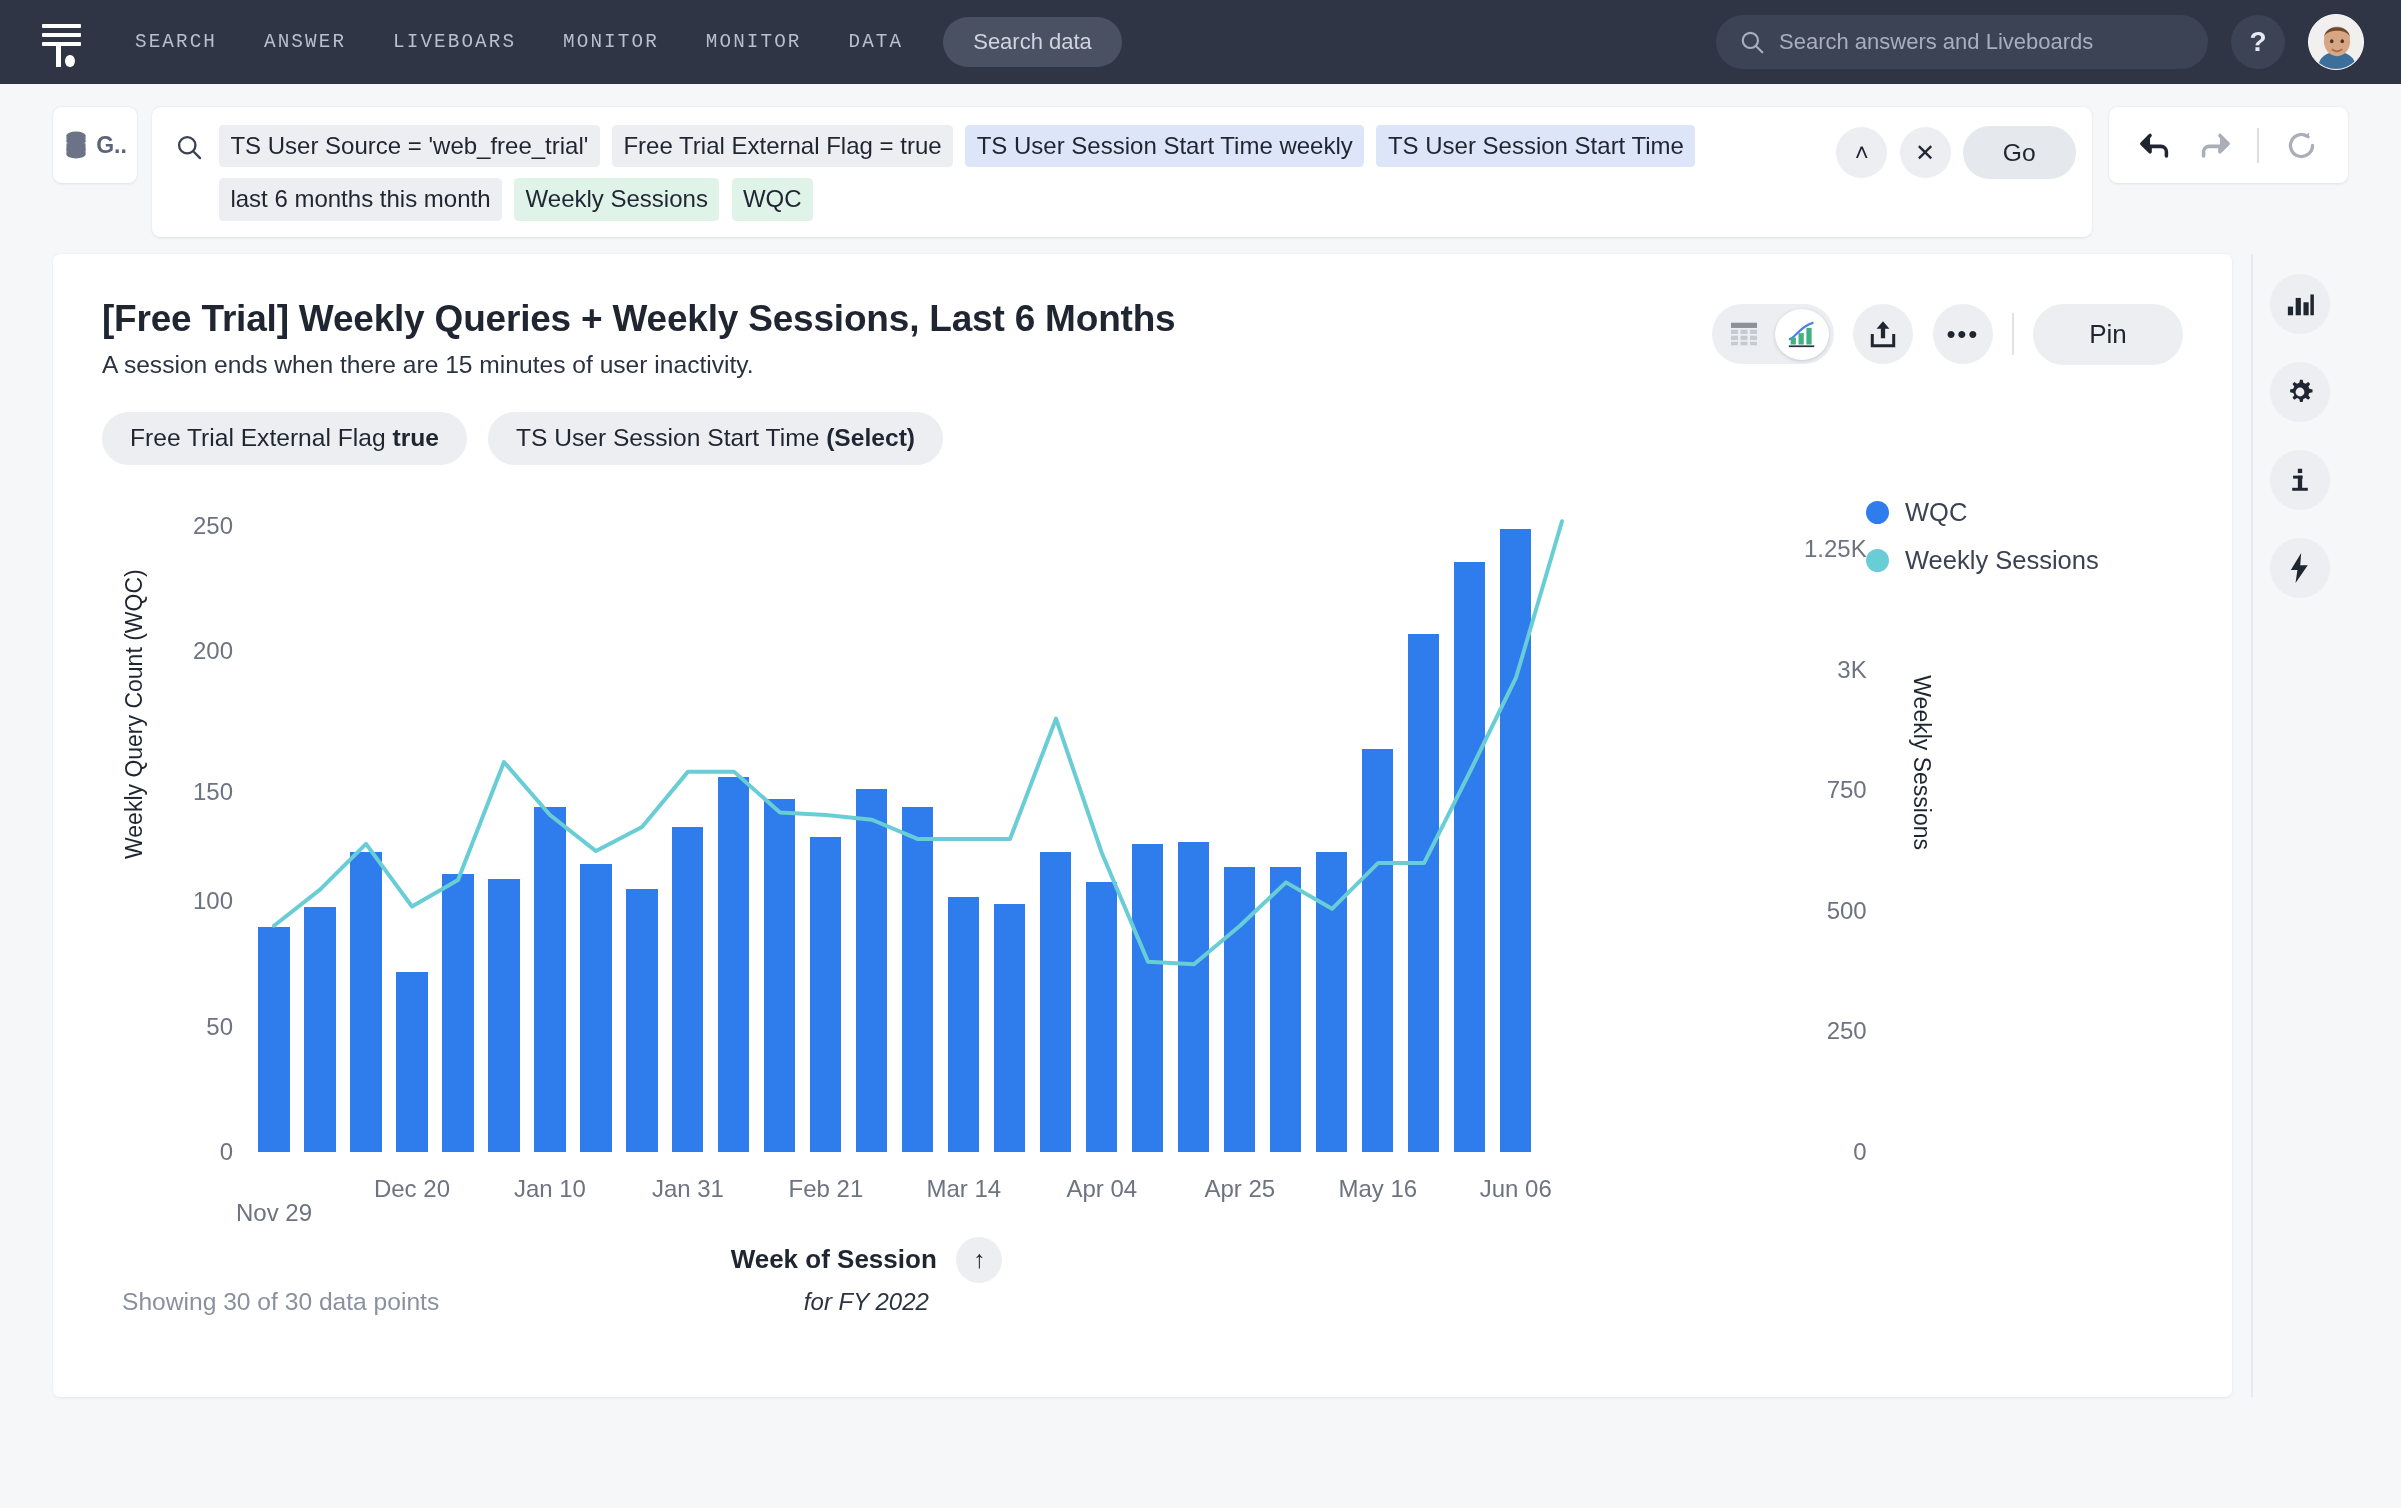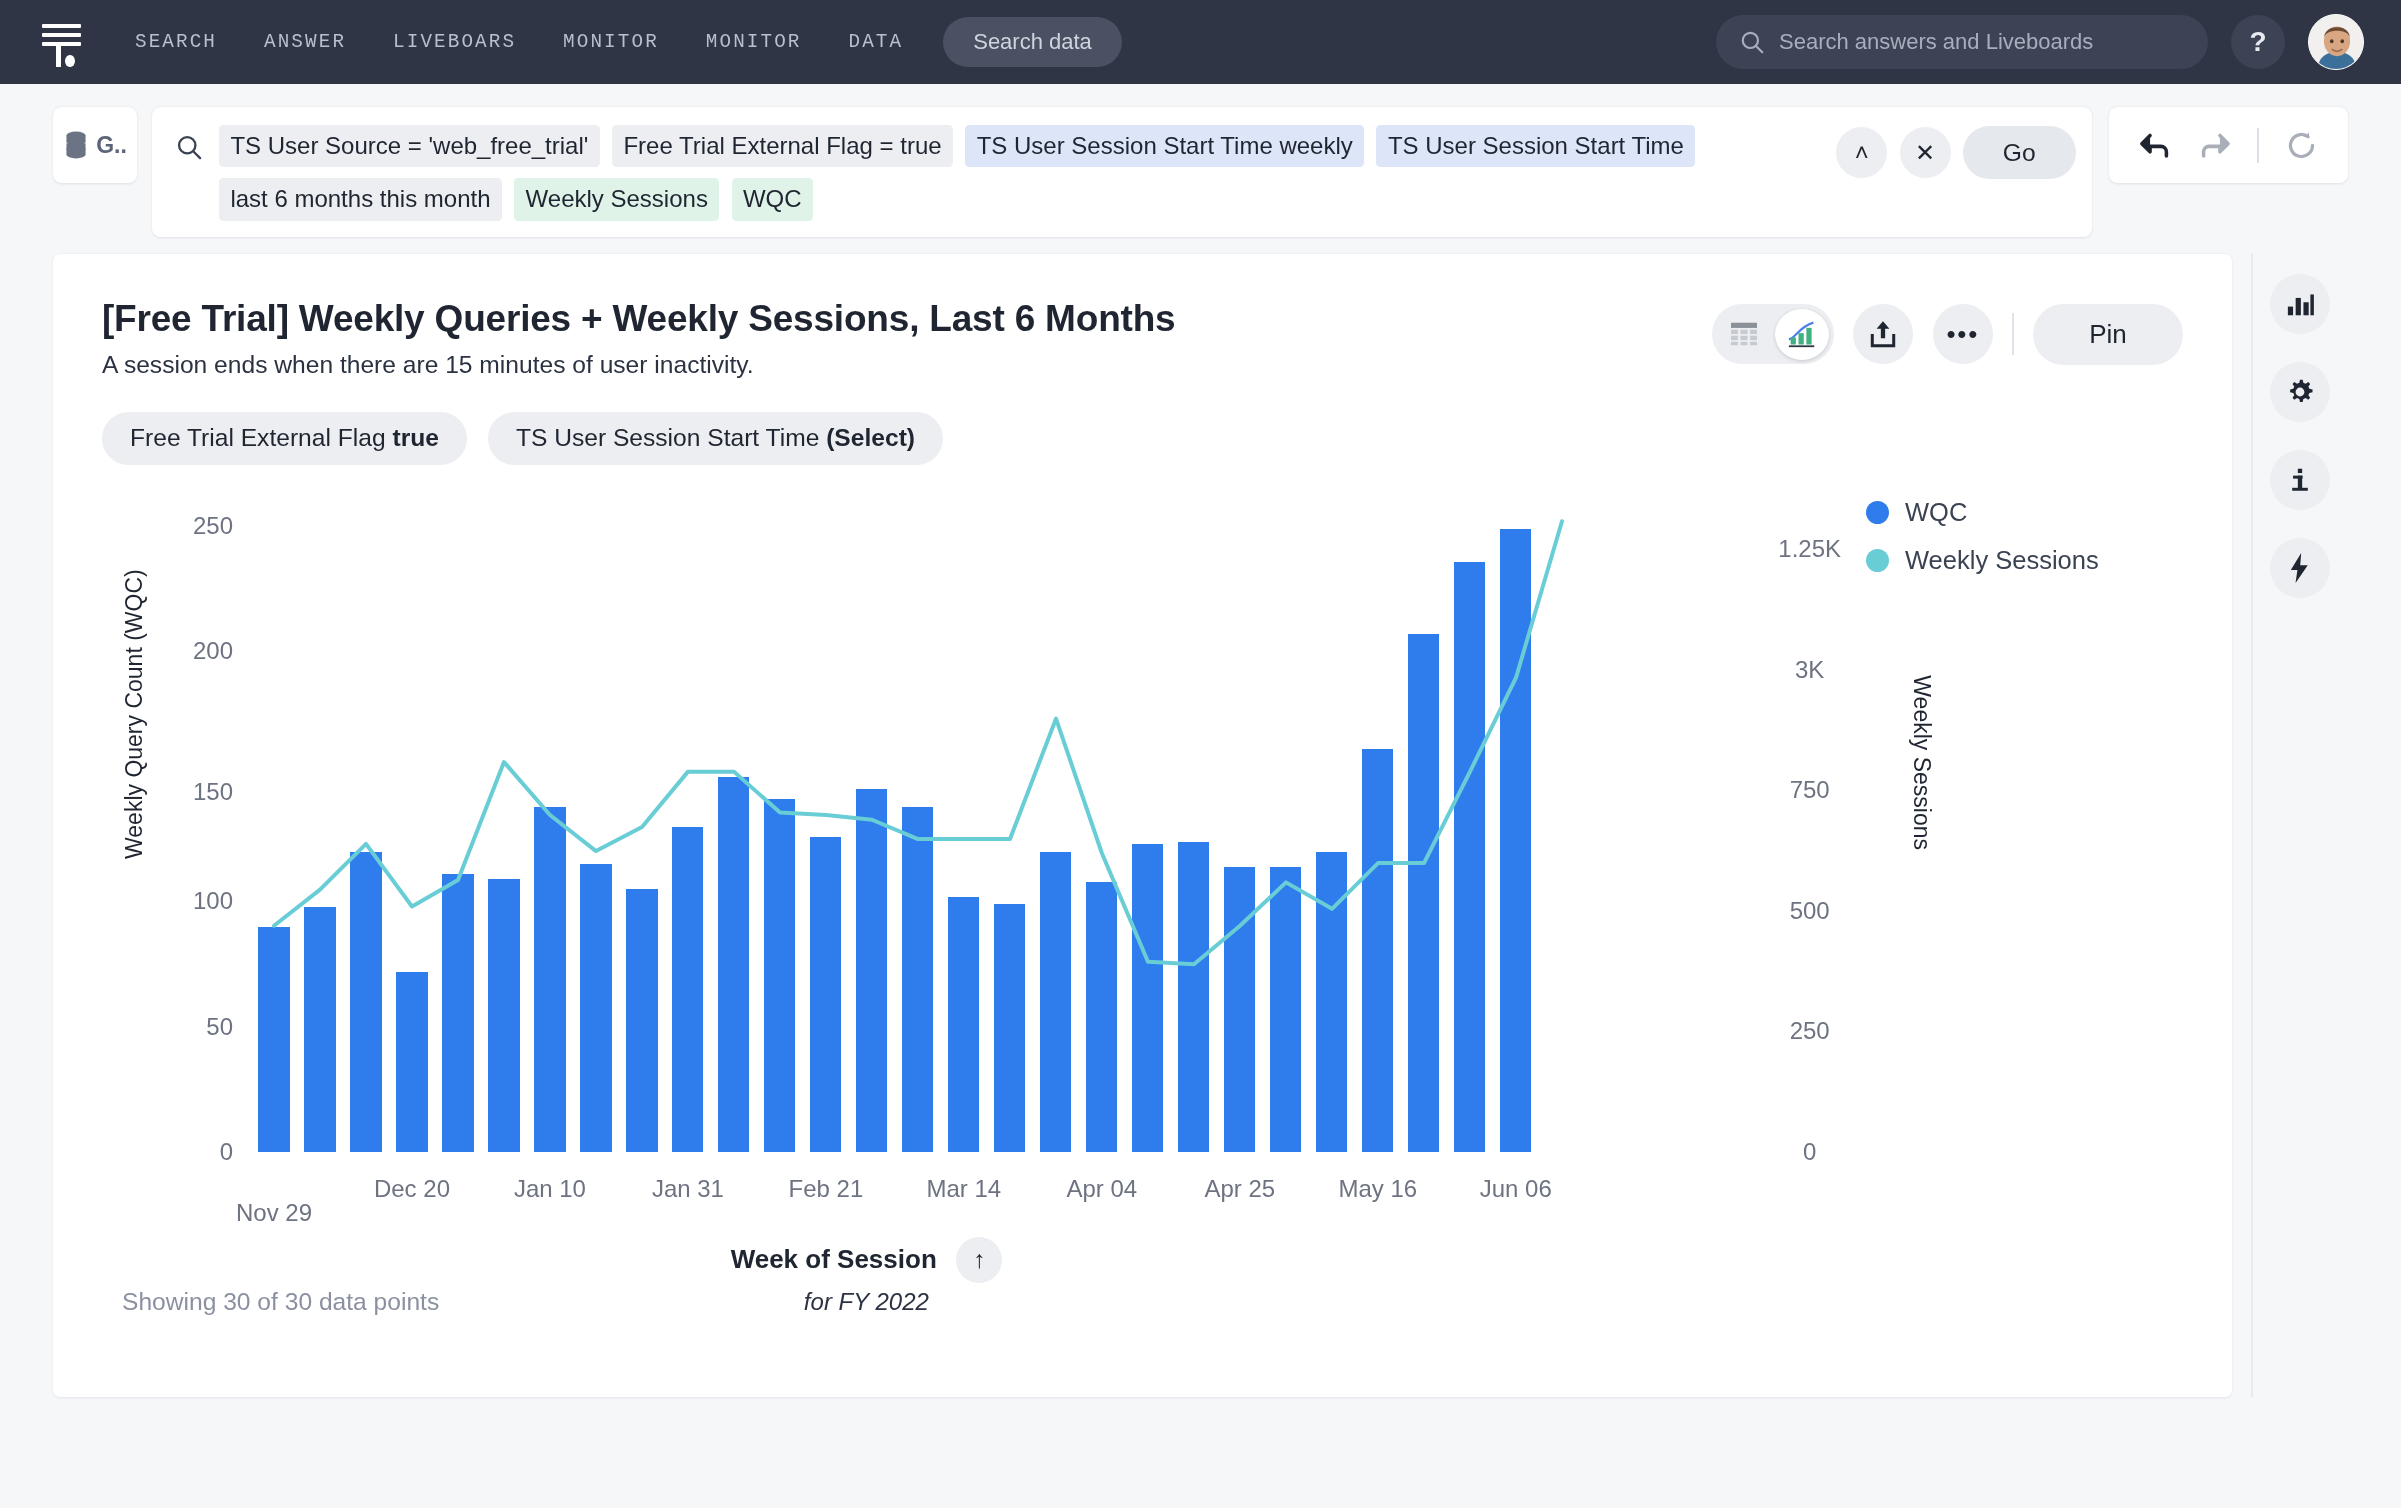--- a/index.html
+++ b/index.html
@@ -127,21 +127,21 @@
     position: absolute; left: 19.3px; top: 378px; transform: rotate(-90deg);
     transform-origin: left top; font-size: 23px; color: #1f2531; white-space: nowrap;
   }
   .ylabel-right {
     position: absolute; right: 248px; top: 369px; transform: rotate(90deg);
     transform-origin: right top; font-size: 23px; color: #1f2531; white-space: nowrap;
   }
   .ytick {
     position: absolute; font-size: 24px; color: #6d7380; text-align: right; width: 105px;
   }
-  .ytick.right { text-align: center; width: 114px; }
+  .ytick.right { text-align: right; width: 114px; }
   .plot {
     position: absolute; left: 149px; right: 552px; top: 21px; height: 650px;
   }
   .bars { position: absolute; inset: 0; display: flex; align-items: flex-end; gap: 0; }
   .barslot { flex: 1 1 0; display: flex; justify-content: center; align-items: flex-end; height: 100%; }
   .bar { width: 68%; border-radius: 0; }
   .lineoverlay { position: absolute; inset: 0; overflow: visible; }
   .xticks { position: absolute; left: 149px; right: 552px; top: 694px; height: 35px; }
   .xtick {
     position: absolute; font-size: 24px; color: #6d7380; transform: translateX(-50%);

